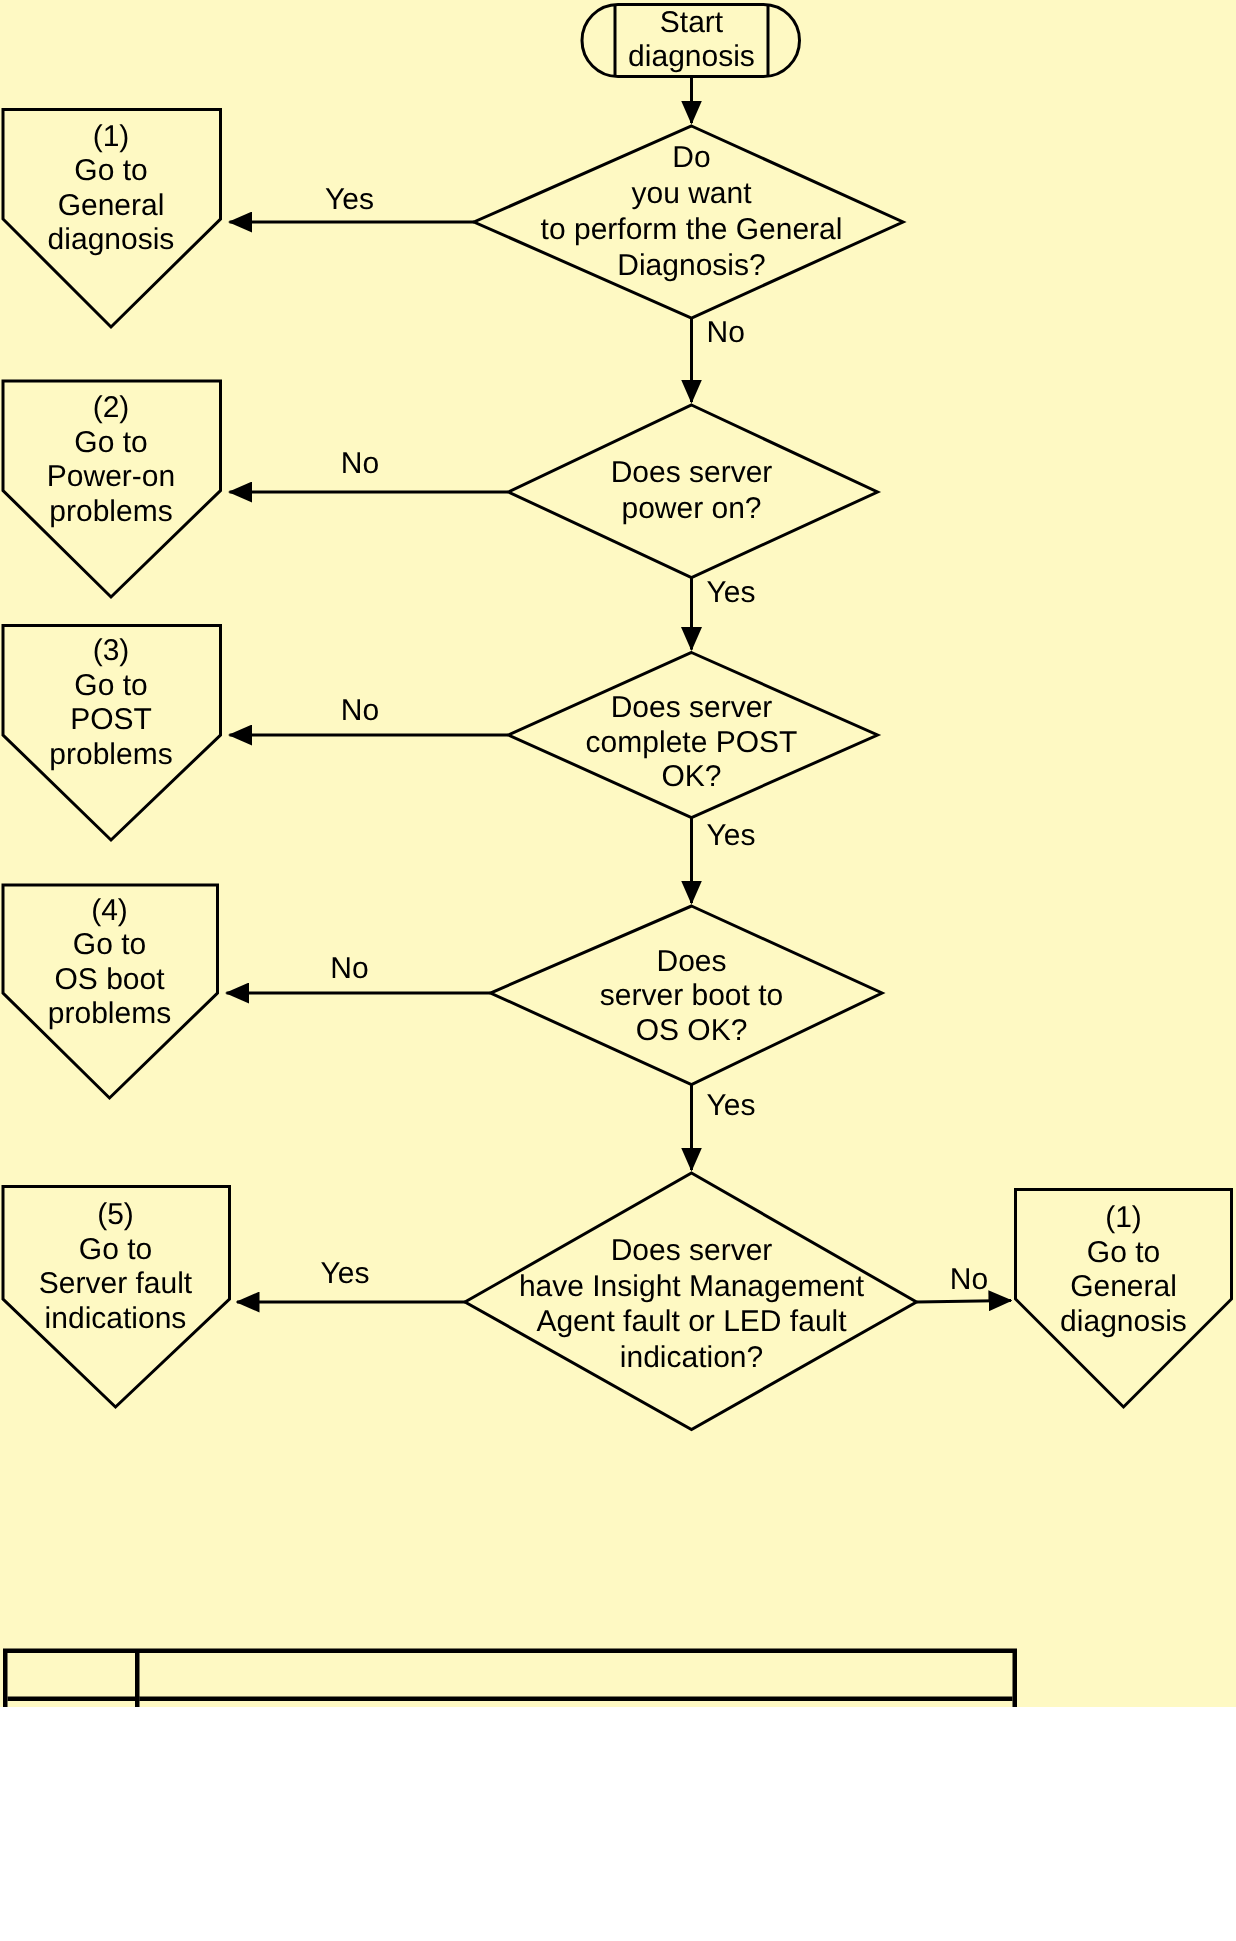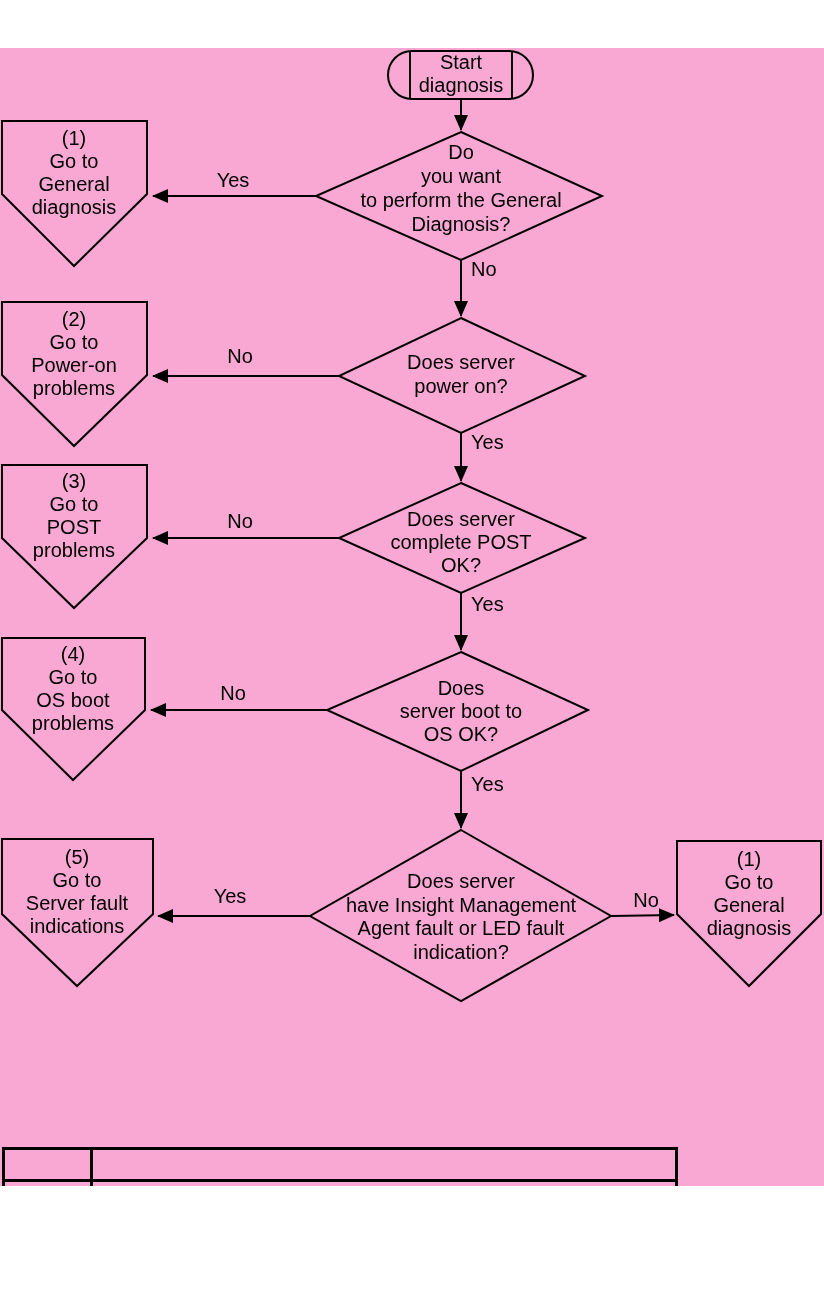--- a/index.html
+++ b/index.html
@@ -1,23 +1,22 @@
 <!DOCTYPE html>
 <html><head>
 <meta charset="utf-8">
 <style>
   html,body{margin:0;padding:0;background:#ffffff;}
   .page{
     position:relative;
     width:824px;
     height:1138px;
-    background:#f9a8d4;
+    background:#fef9c3;
     font-family:"Liberation Sans", sans-serif;
     overflow:hidden;
-    margin-top:48px;
   }
   svg.flow{position:absolute;left:0;top:0;}
   svg .shape{fill:none;stroke:#000;stroke-width:2px;}
   svg text{
     fill:#000;stroke:none;
     font-family:"Liberation Sans", sans-serif;
     font-size:20px;
     text-anchor:middle;
   }
   svg text.lbl-start{text-anchor:start;}

